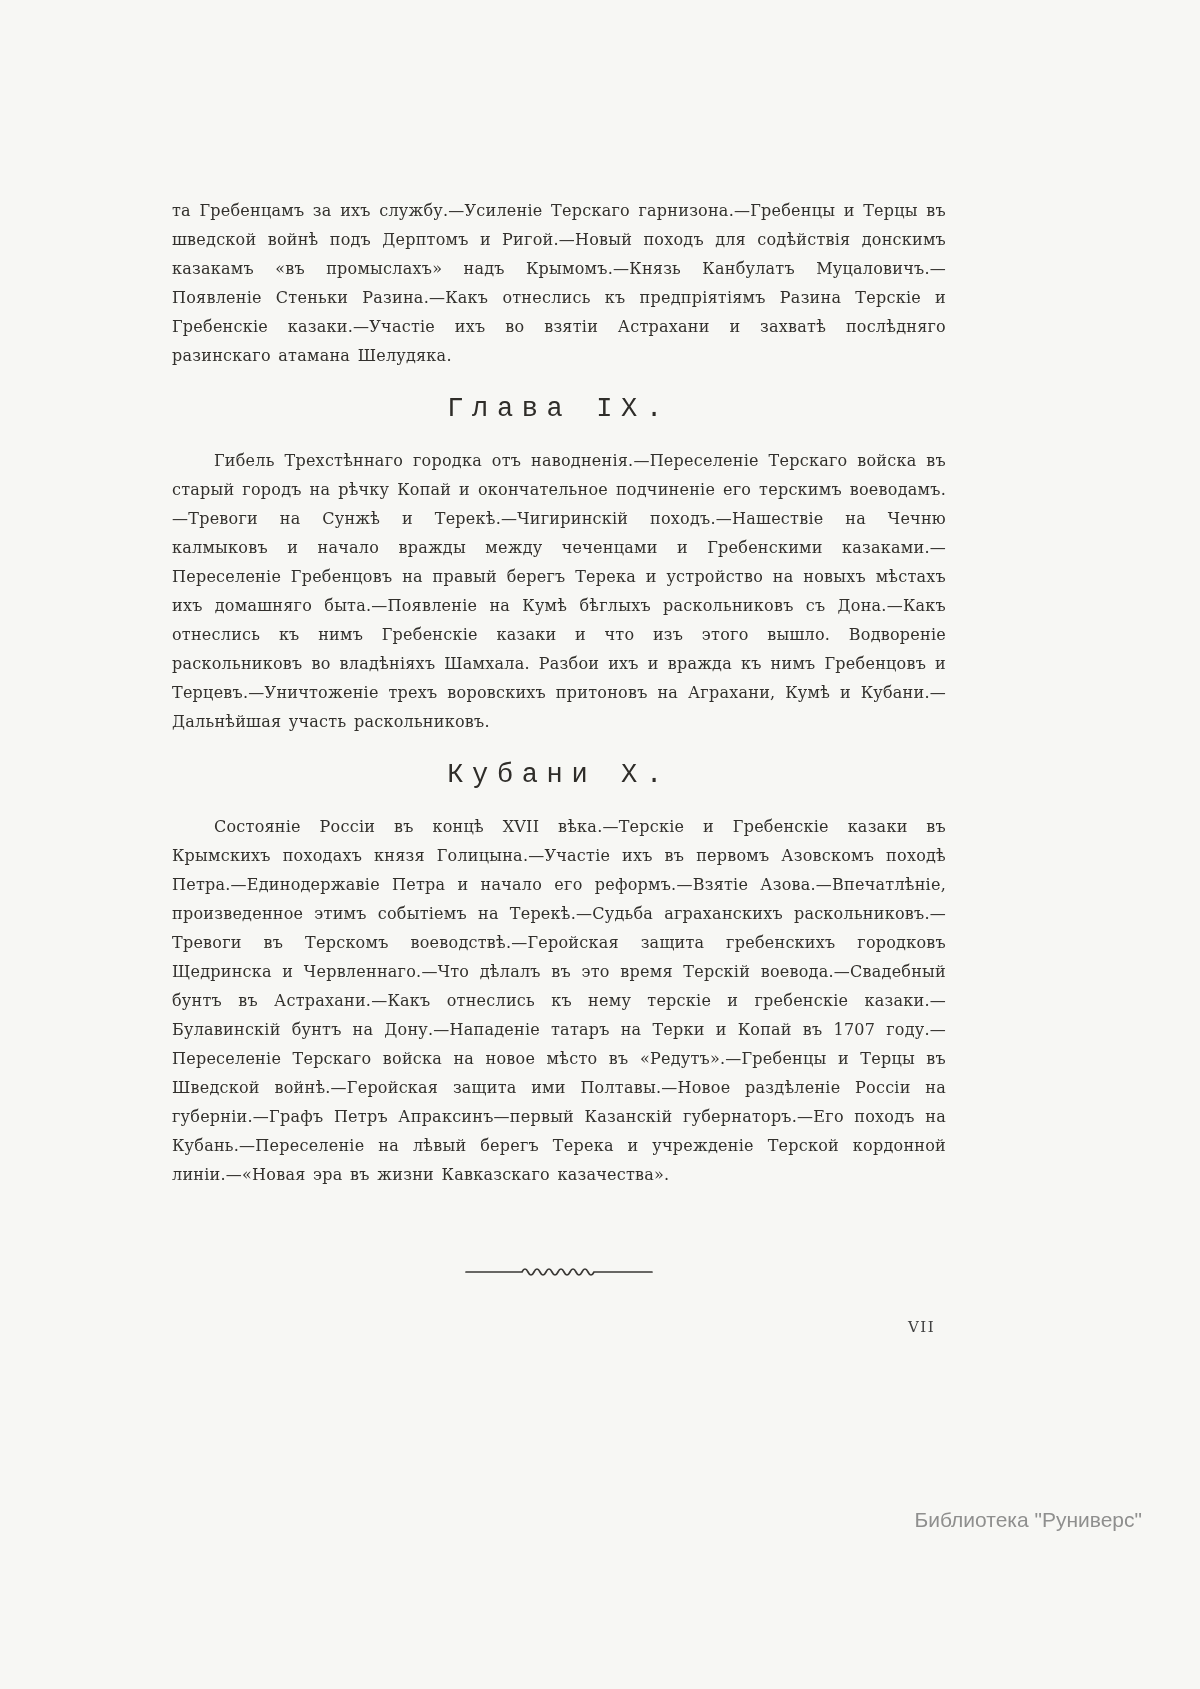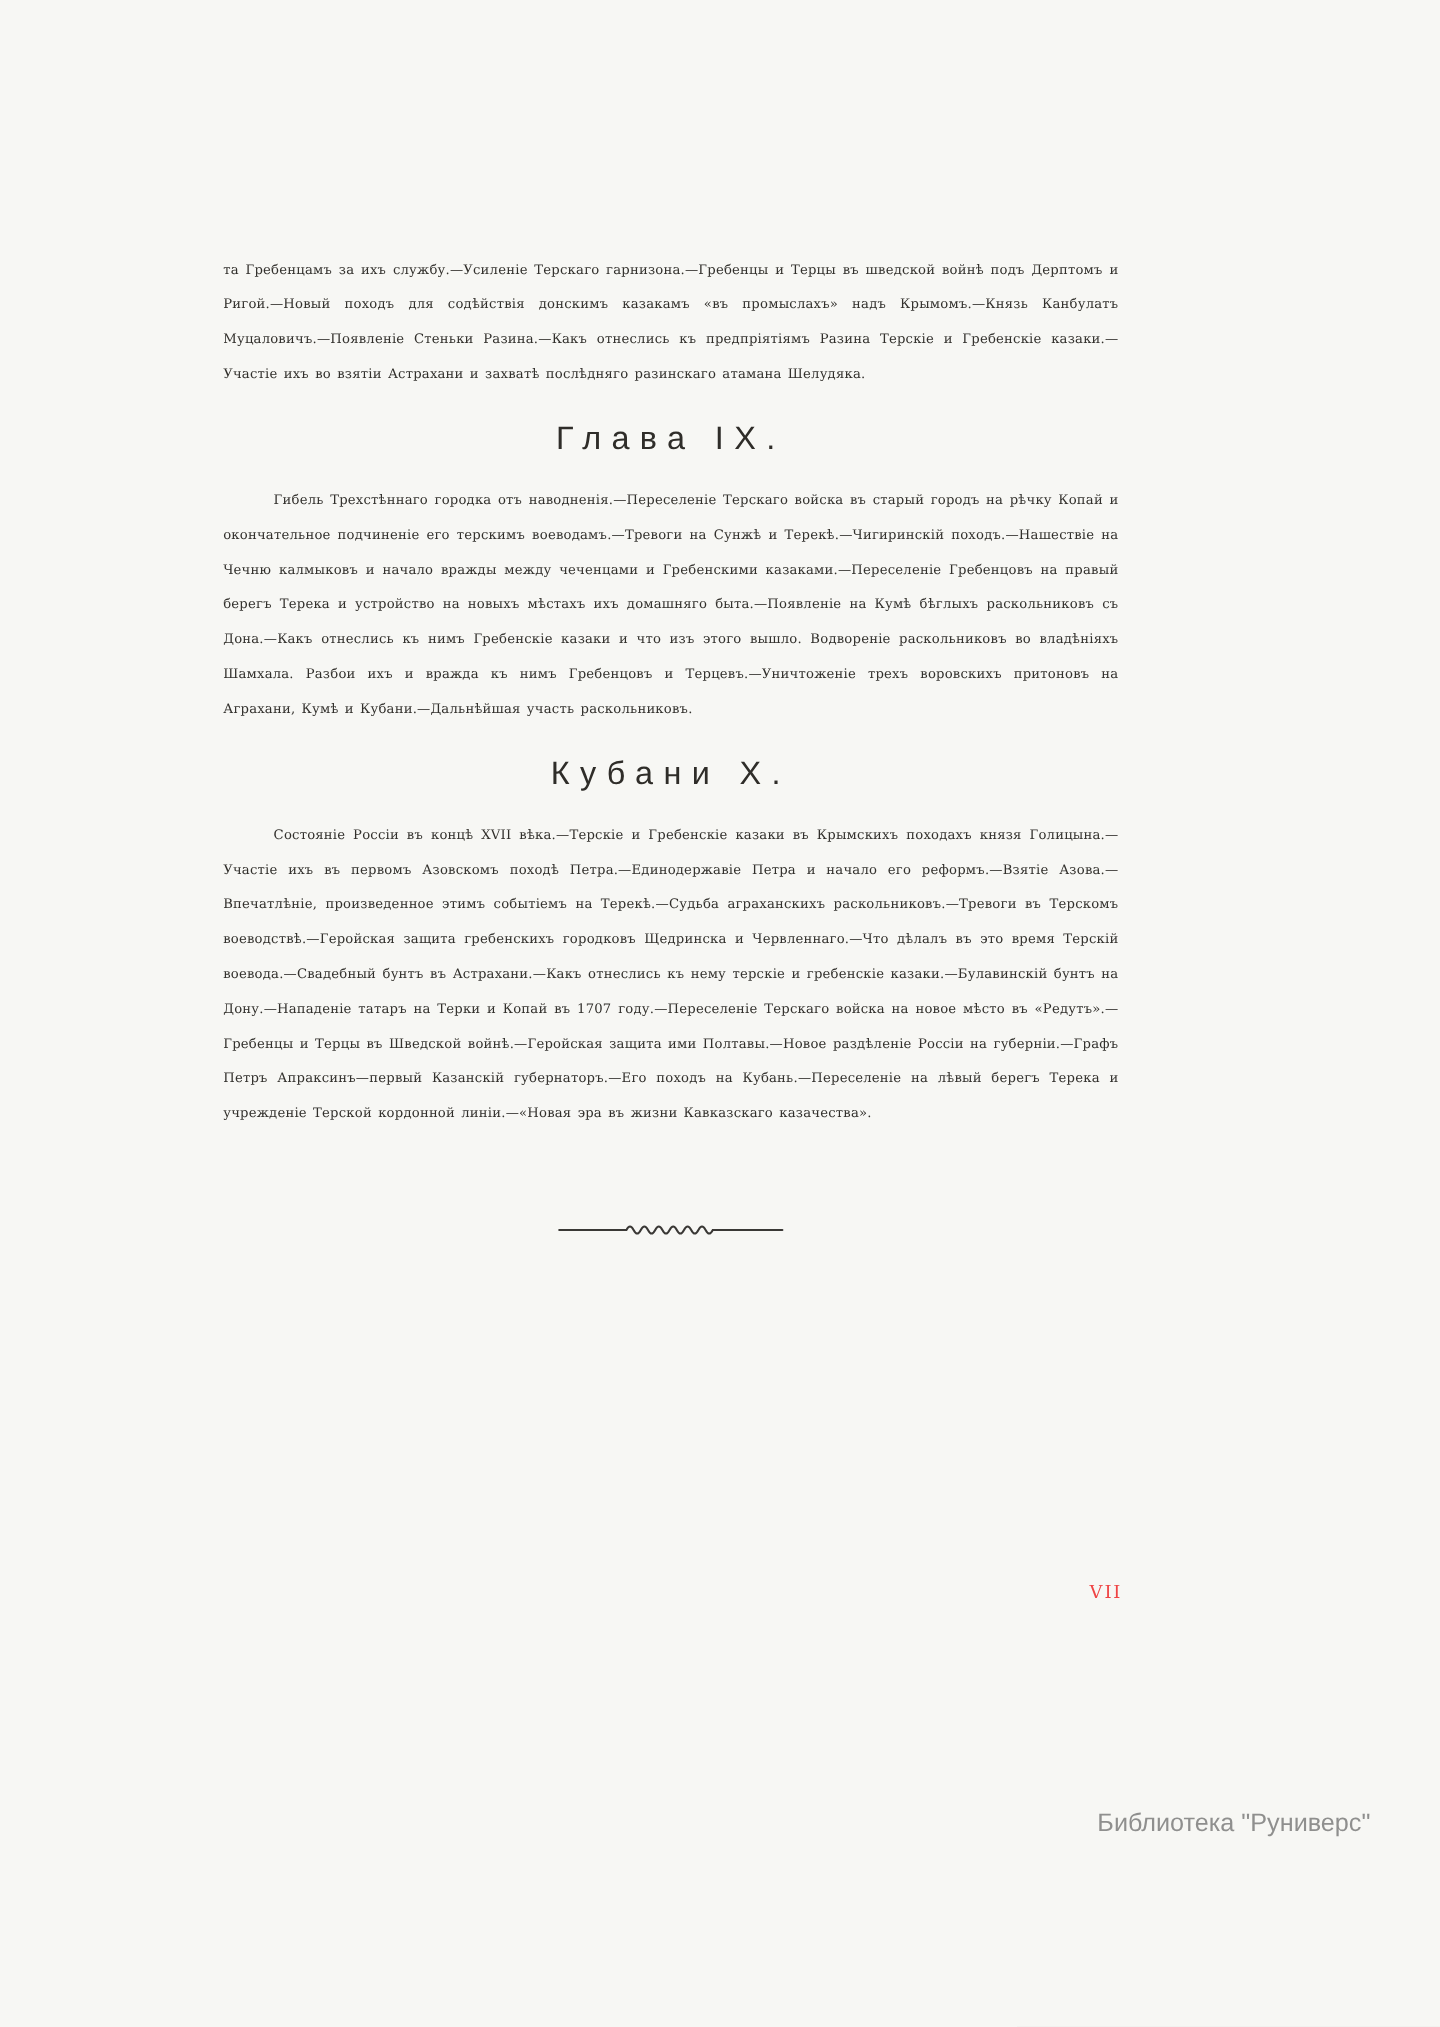--- a/index.html
+++ b/index.html
@@ -17,33 +17,33 @@
     font-family: "DejaVu Serif", "DejaVu Sans", serif;
     color: #32302c;
   }
   .text-column {
     position: absolute;
     left: 170px;
     top: 194px;
     width: 778px;
   }
   .para {
-    margin: 16px;
-    font-size: 11px;
+    margin: 2px;
+    font-size: 16px;
     line-height: 29px;
     text-align: justify;
     word-spacing: 0.14em;
     letter-spacing: 0.015em;
   }
   .para.indent {
     text-indent: 42px;
   }
   .chapter-heading {
     margin: 22px 0 20px 0;
-    font-family: Liberation Sans, sans-serif;
+    font-family: Liberation Mono, monospace;
     font-weight: 400;
     font-size: 27px;
     line-height: 34px;
     text-align: center;
     letter-spacing: 0.32em;
     color: #2f2d29;
   }
   .divider {
     margin-top: 72px;
     text-align: center;
@@ -51,21 +51,21 @@
   .divider svg {
     display: inline-block;
     vertical-align: middle;
   }
   .page-number {
     position: absolute;
     left: 908px;
     top: 1318px;
     font-size: 15px;
     letter-spacing: 1.5px;
-    color: #ef4444;
+    color: #404040;
   }
   .watermark {
     position: absolute;
     right: 58px;
     top: 1508px;
     font-family: "Liberation Sans", "DejaVu Sans", sans-serif;
     font-size: 21px;
     color: #8f8f8e;
   }
 </style>

